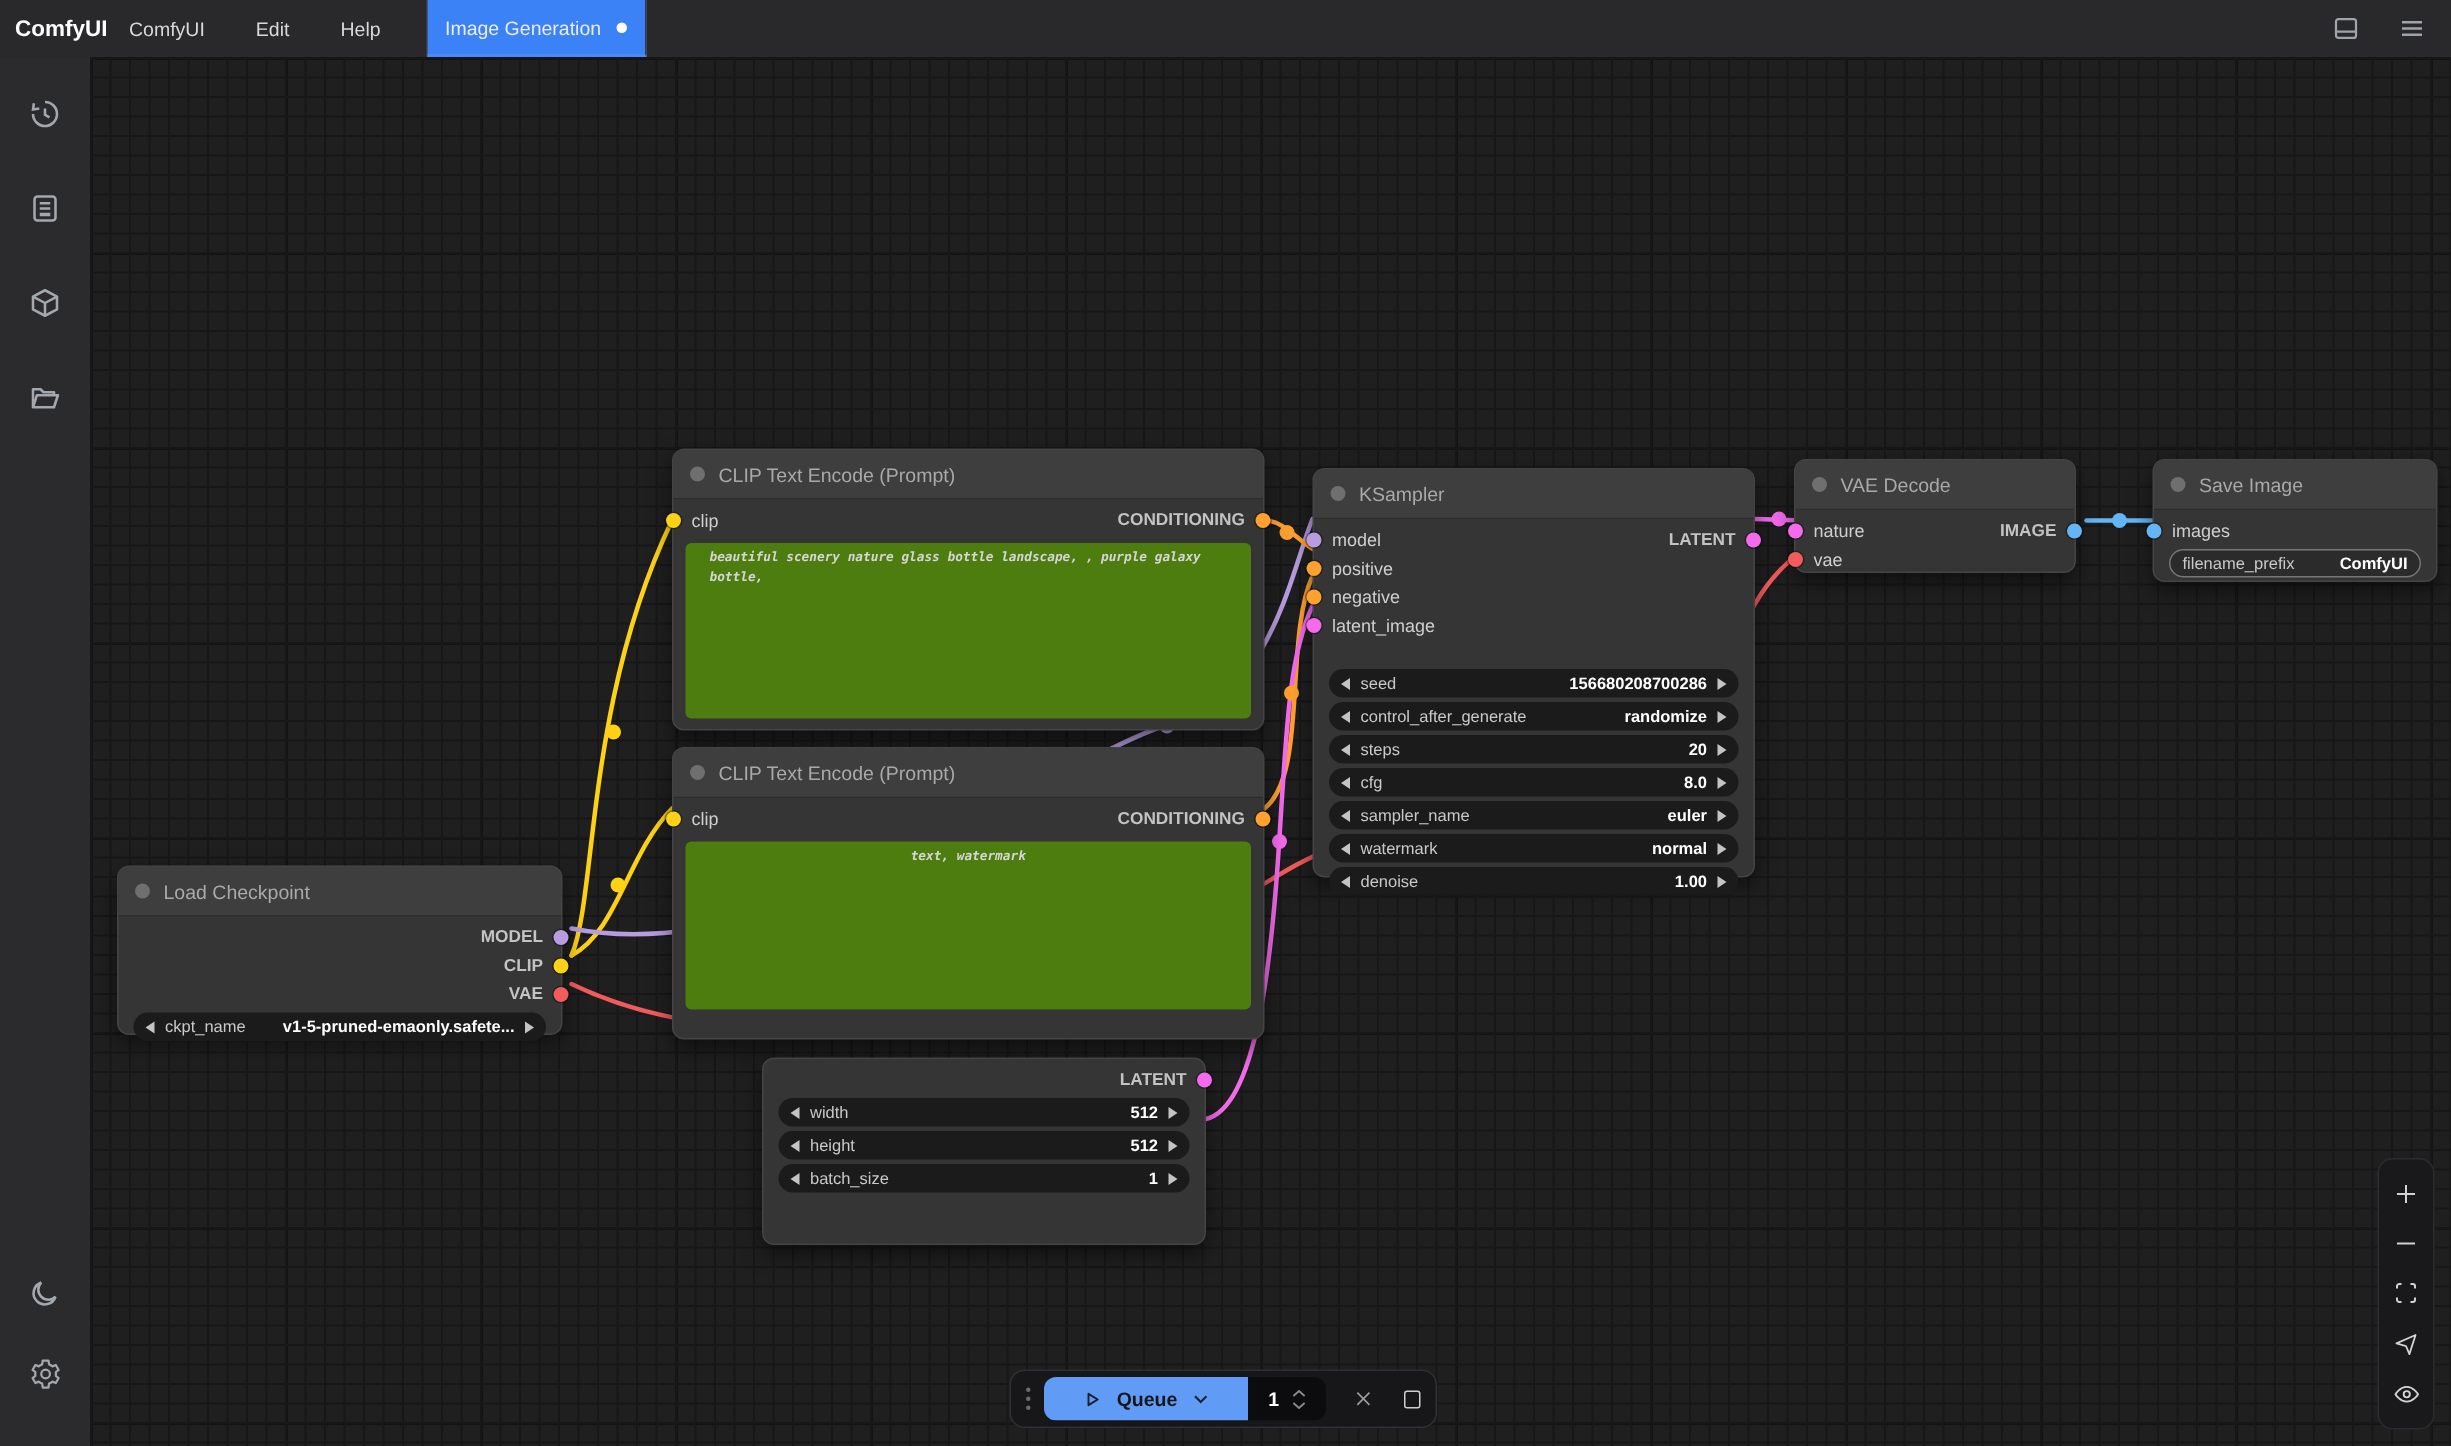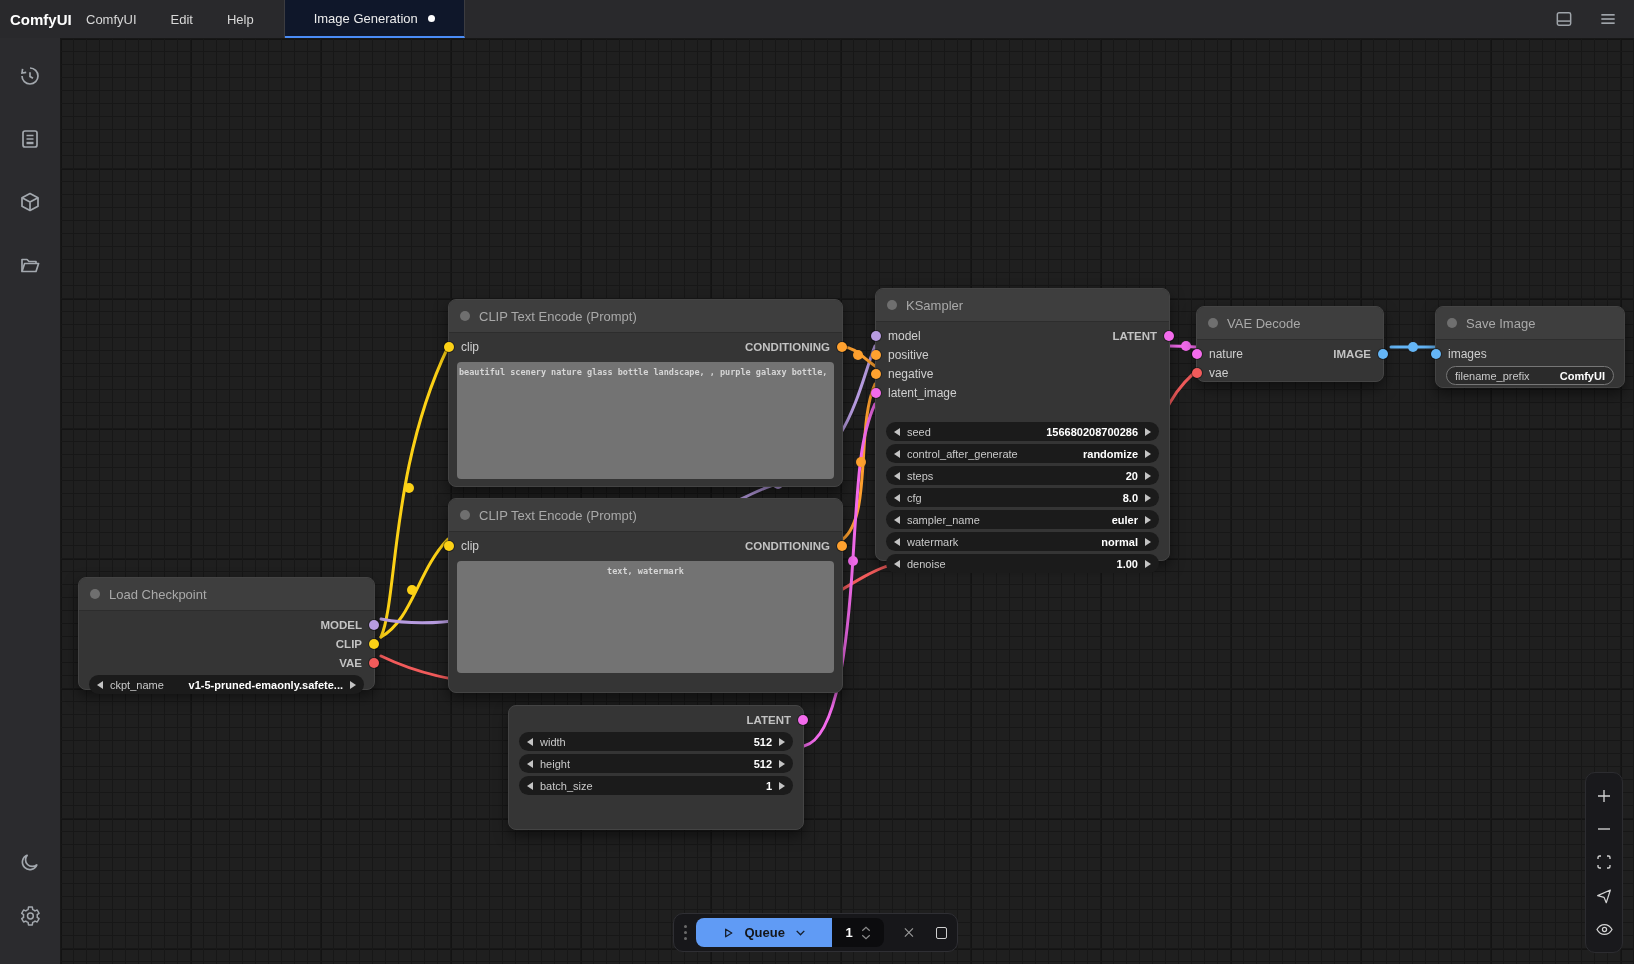--- a/index.html
+++ b/index.html
@@ -7,21 +7,21 @@
               font-family:"Liberation Sans", sans-serif; }
 
   
   .topbar { position:absolute; left:0; top:0; width:1634px; height:38px;
             background:#29292c; display:flex; align-items:stretch; z-index:10; }
   .logo { width:62px; display:flex; align-items:center; padding-left:10px;
           color:#fff; font-weight:bold; font-size:15px; }
   .menus { display:flex; align-items:center; gap:34px; padding-left:24px; }
   .menu-item { color:#d8d8d8; font-size:13px; cursor:default; }
   .tab-sep { width:1px; background:#3c3c40; margin-left:30px; }
-  .tab { width:180px; background:#0f172a; border-right:1px solid #3c3c40;
+  .tab { width:146px; background:#3b82f6; border-right:1px solid #3c3c40;
          border-bottom:2px solid #4a8cf7; display:flex; align-items:center;
          justify-content:center; gap:10px; }
   .tab-label { color:#ececec; font-size:13px; }
   .unsaved-dot { width:7px; height:7px; border-radius:50%; background:#fff; }
   .topbar-right { margin-left:auto; display:flex; align-items:center; gap:24px;
                   padding-right:16px; }
   .tb-icon { width:20px; height:20px; color:#9fa4aa; display:block; }
 
   
   .sidebar { position:absolute; left:0; top:38px; width:60px; height:926px;
@@ -56,24 +56,24 @@
   .node-title { color:#a9a9a9; font-size:13px; white-space:nowrap; }
   .ports { padding-top:4px; }
   .port-row { position:relative; height:19px; display:flex; align-items:center;
               padding:0 12px; }
   .in-label { color:#cfcfcf; font-size:12px; }
   .out-label { margin-left:auto; color:#c3c3c3; font-size:11.5px; font-weight:bold; }
   .pdot { position:absolute; top:50%; width:10px; height:10px; border-radius:50%;
           transform:translateY(-50%); background:var(--pc,#888);
           box-shadow:0 0 0 1px rgba(0,0,0,.35); }
   .pdot.in { left:-5px; } .pdot.out { right:-5px; }
-  .node-text { margin:6px 8px 8px; background:#737373; border-radius:4px;
-               padding:4px 2px; font-family:"DejaVu Sans Mono", monospace;
+  .node-text { margin:6px 8px 8px; background:#4d7c0f; border-radius:4px;
+               padding:4px 16px; font-family:"DejaVu Sans Mono", monospace;
                font-size:8.5px; font-weight:bold; color:#d6d6d6;
-               line-height:13px; white-space:pre-wrap; overflow:hidden; }
+               line-height:13px; white-space:pre-wrap; overflow:hidden;font-style:italic; }
   .widget { height:19px; margin:3px 10px 0; background:#1b1b1b; border-radius:10px;
             display:flex; align-items:center; gap:7px; padding:0 8px;
             font-size:11px; color:#c9c9c9; }
   .wlabel { white-space:nowrap; }
   .wvalue { margin-left:auto; font-weight:bold; color:#fff; white-space:nowrap; }
   .tri { width:0; height:0; flex:none; }
   .tri.l { border-top:4px solid transparent; border-bottom:4px solid transparent;
            border-right:6px solid #c4c4c4; }
   .tri.r { border-top:4px solid transparent; border-bottom:4px solid transparent;
            border-left:6px solid #c4c4c4; }
@@ -277,21 +277,21 @@
       <span class="tri r"></span>
     </div>
     <div class="widget">
       <span class="tri l"></span>
       <span class="wlabel">batch_size</span>
       <span class="wvalue">1</span>
       <span class="tri r"></span>
     </div>
   </div>
 
-  <div class="node" style="left:815px; top:250px; width:295px; height:273px;">
+  <div class="node" style="left:815px; top:274px; width:295px; height:273px;">
     <div class="node-header">
       <span class="collapse-dot"></span>
       <span class="node-title">KSampler</span>
     </div>
     <div class="ports">
       <div class="port-row">
         <span class="pdot in" style="--pc: #b79ce0;"></span>
         <span class="in-label">model</span>
         <span class="out-label">LATENT</span>
         <span class="pdot out" style="--pc: #f36bec;"></span>

